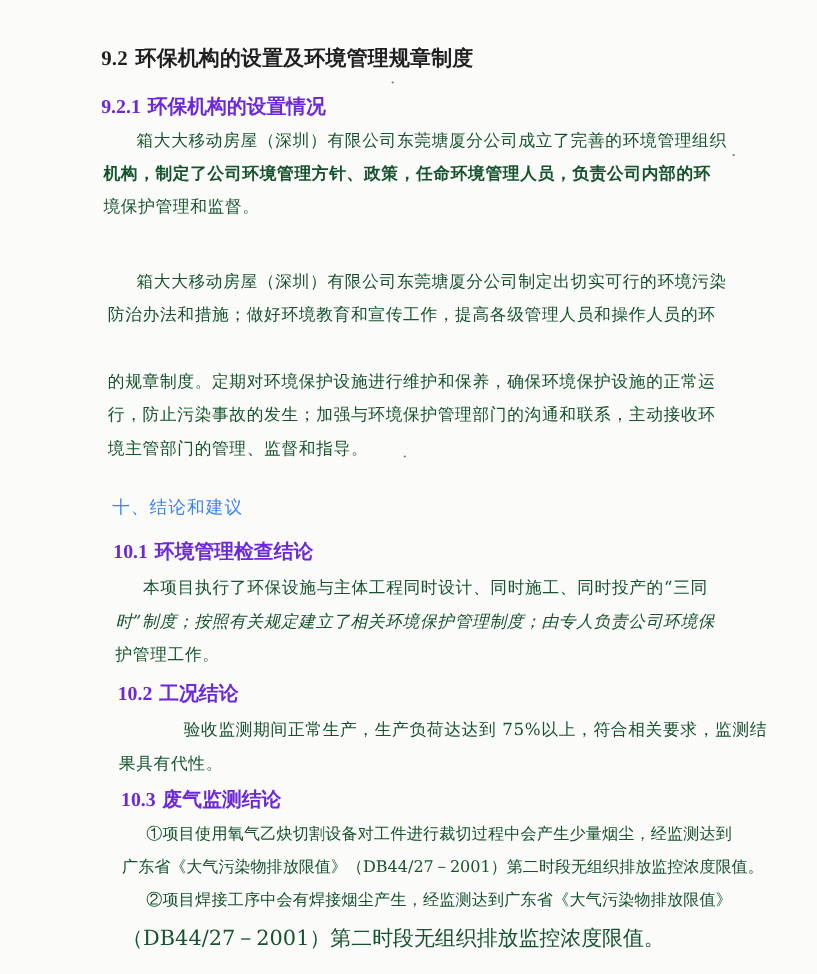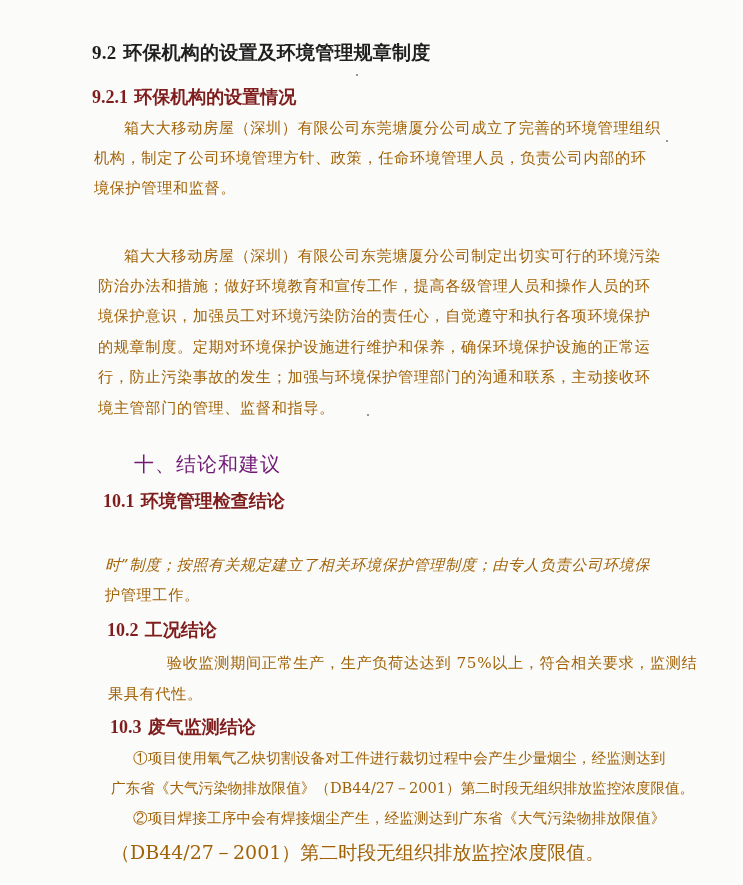--- a/index.html
+++ b/index.html
@@ -5,57 +5,57 @@
   html, body { margin: 0; padding: 0; }
   body {
     width: 743px; height: 885px; background: #fbfbfa;
     position: relative; overflow: hidden;
     font-family: "DejaVu Serif", "Liberation Serif", serif;
     color: #2a2a2a;
   }
   .page { position: absolute; left: 0; top: 0; width: 590px; height: 885px; }
   .line { position: absolute; white-space: nowrap; }
   .h2 { font-size: 19px; font-weight: bold; color: #1f1f1f; letter-spacing: 0.2px; }
-  .h3 { font-size: 18px; font-weight: bold; color: #7f1d1d; }
-  .h1 { font-size: 20px; font-weight: normal; color: #701a75; letter-spacing: 1px; margin-left: 32px; }
-  .p  { font-size: 15.2px; color: #a16207; letter-spacing: 0.6px; }
+  .h3 { font-size: 18px; font-weight: bold; color: #6d28d9; }
+  .h1 { font-size: 16px; font-weight: normal; color: #3b82f6; letter-spacing: 1px; }
+  .p  { font-size: 15.2px; color: #14532d; letter-spacing: 0.6px; }
   .num { font-family: "Liberation Serif", serif; font-weight: bold; }
   .dot { position: absolute; width: 2px; height: 2px; background: #777; border-radius: 1px; }
 </style>
 </head>
 <body>
 
 <div class="page">
 
   <div class="line h2" style="left:92px; top:40px;">
     <span class="num">9.2</span>
     <span>环保机构的设置及环境管理规章制度</span>
   </div>
 
   <div class="line h3" style="left:92px; top:85px;">
     <span class="num">9.2.1</span>
     <span>环保机构的设置情况</span>
   </div>
   <div class="line p" style="left:124px; top:118px;">箱大大移动房屋（深圳）有限公司东莞塘厦分公司成立了完善的环境管理组织</div>
-  <div class="line p" style="left:94px; top:148px;">机构，制定了公司环境管理方针、政策，任命环境管理人员，负责公司内部的环</div>
+  <div class="line p" style="left:94px; top:148px;font-weight:bold;">机构，制定了公司环境管理方针、政策，任命环境管理人员，负责公司内部的环</div>
   <div class="line p" style="left:94px; top:178px;">境保护管理和监督。</div>
 
   <div class="line p" style="left:124px; top:246px;">箱大大移动房屋（深圳）有限公司东莞塘厦分公司制定出切实可行的环境污染</div>
   <div class="line p" style="left:98px; top:276px;">防治办法和措施；做好环境教育和宣传工作，提高各级管理人员和操作人员的环</div>
-  <div class="line p" style="left:98px; top:306px;">境保护意识，加强员工对环境污染防治的责任心，自觉遵守和执行各项环境保护</div>
   <div class="line p" style="left:98px; top:337px;">的规章制度。定期对环境保护设施进行维护和保养，确保环境保护设施的正常运</div>
   <div class="line p" style="left:98px; top:367px;">行，防止污染事故的发生；加强与环境保护管理部门的沟通和联系，主动接收环</div>
   <div class="line p" style="left:98px; top:398px;">境主管部门的管理、监督和指导。</div>
 
   <div class="line h1" style="left:102px; top:451px;">十、结论和建议</div>
 
   <div class="line h3" style="left:103px; top:489px;">
     <span class="num">10.1</span>
     <span>环境管理检查结论</span>
   </div>
+  <div class="line p" style="left:130px; top:524px;">本项目执行了环保设施与主体工程同时设计、同时施工、同时投产的“三同</div>
   <div class="line p" style="left:105px; top:555px;font-style:italic;">时”制度；按照有关规定建立了相关环境保护管理制度；由专人负责公司环境保</div>
   <div class="line p" style="left:105px; top:585px;text-align:center;">护管理工作。</div>
 
   <div class="line h3" style="left:107px; top:618px;">
     <span class="num">10.2</span>
     <span>工况结论</span>
   </div>
   <div class="line p" style="left:135px; top:653px;margin-left:32px;">验收监测期间正常生产，生产负荷达达到 75%以上，符合相关要求，监测结</div>
   <div class="line p" style="left:108px; top:684px;">果具有代性。</div>
 

